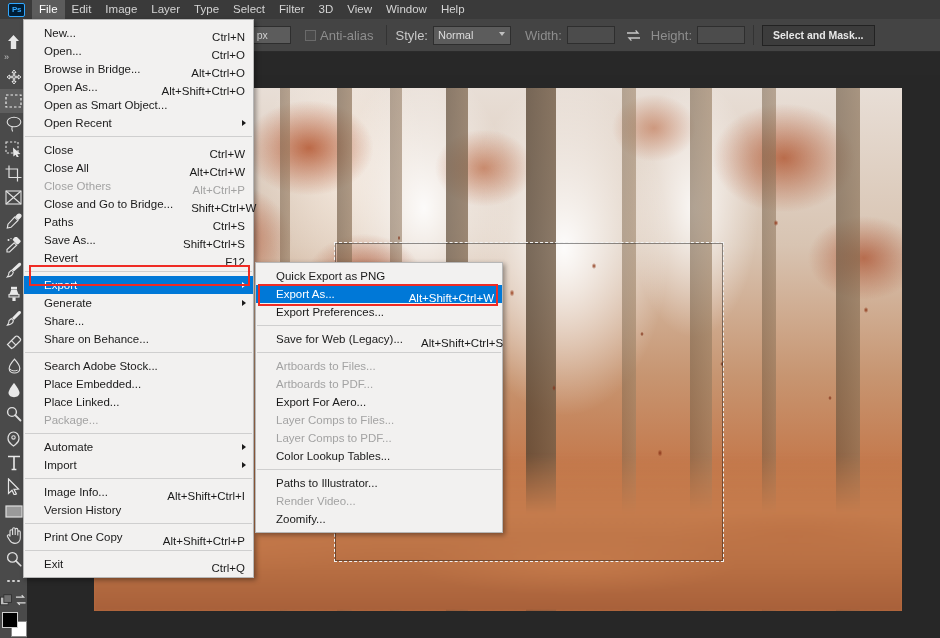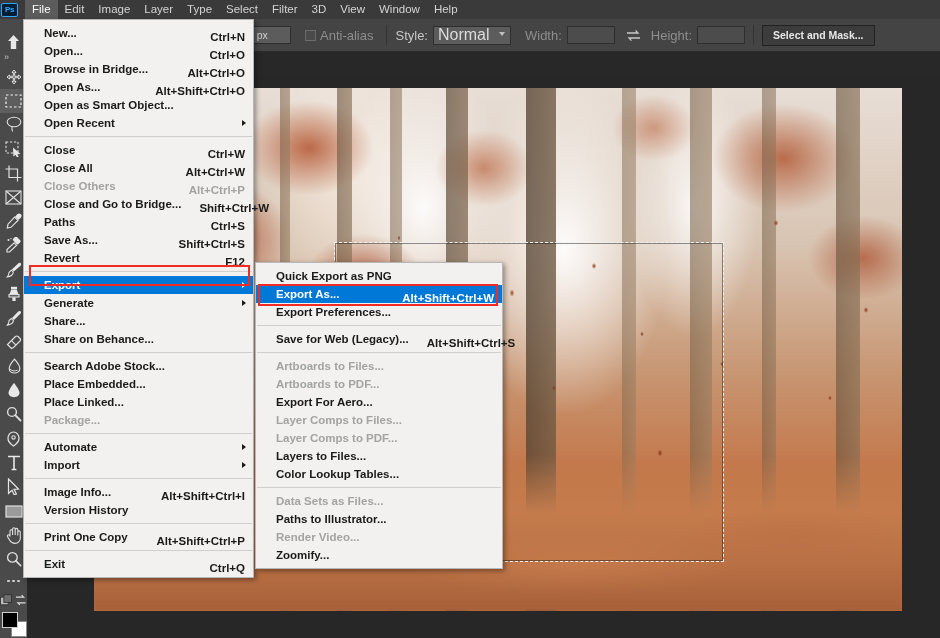--- a/index.html
+++ b/index.html
@@ -18,21 +18,21 @@
   
   #menubar {
     position: absolute; left: 0; top: 0;
     width: 940px; height: 19px;
     background: #3a3a3a;
     display: flex; align-items: center;
     z-index: 40;
   }
   #ps-logo {
     width: 17px; height: 14px;
-    margin-left: 1px; margin-right: 7px;
+    margin-left: 8px; margin-right: 7px;
     background: #001e36;
     border: 1px solid #31a8ff;
     border-radius: 2px;
     color: #31a8ff;
     font-size: 8px; font-weight: bold;
     line-height: 12px; text-align: center;
     letter-spacing: -0.3px;
   }
   .menu-item {
     font-size: 11.5px;
@@ -76,21 +76,21 @@
   .opt-field.disabled { background: #4c4c4c; color: #4c4c4c; }
   .opt-check {
     width: 11px; height: 11px;
     border: 1px solid #6a6a6a;
     background: #4a4a4a;
     margin-right: 4px;
   }
   .opt-select {
     background: #5c5c5c; border: 1px solid #2e2e2e;
     height: 19px; width: 78px;
-    color: #dcdcdc; font-size: 16px;
+    color: #dcdcdc; font-size: 11px;
     display: flex; align-items: center;
     padding: 0 4px; position: relative;
   }
   .opt-select .chev {
     position: absolute; right: 5px; top: 5px;
     width: 0; height: 0;
     border-left: 3.5px solid transparent;
     border-right: 3.5px solid transparent;
     border-top: 4px solid #c0c0c0;
   }
@@ -289,21 +289,20 @@
     padding: 4px 0 4px 0;
   }
   .mrow {
     position: relative;
     height: 18px;
     display: flex; align-items: center;
     padding: 0 8px 0 20px;
     font-size: 11.5px;
     color: #1a1a1a;
     white-space: nowrap;
-    font-weight: bold;
   }
   .mrow .lbl { flex: 0 0 auto; }
   .mrow .acc {
     margin-left: auto;
     padding-left: 18px;
     color: #1a1a1a;
     font-size: 11.5px;
     margin-top: 8px;
   }
   .mrow.disabled .lbl, .mrow.disabled .acc { color: #a3a3a3; }
@@ -712,29 +711,23 @@
       <div class="mrow">
         <span class="lbl">Export For Aero...</span>
       </div>
       <div class="mrow disabled">
         <span class="lbl">Layer Comps to Files...</span>
       </div>
       <div class="mrow disabled">
         <span class="lbl">Layer Comps to PDF...</span>
       </div>
       <div class="mrow">
-        <span class="lbl">Layers to Files...</span>
-      </div>
-      <div class="mrow">
         <span class="lbl">Color Lookup Tables...</span>
       </div>
       <div class="msep"></div>
-      <div class="mrow disabled">
-        <span class="lbl">Data Sets as Files...</span>
-      </div>
       <div class="mrow">
         <span class="lbl">Paths to Illustrator...</span>
       </div>
       <div class="mrow disabled">
         <span class="lbl">Render Video...</span>
       </div>
       <div class="mrow">
         <span class="lbl">Zoomify...</span>
       </div>
     </div>

